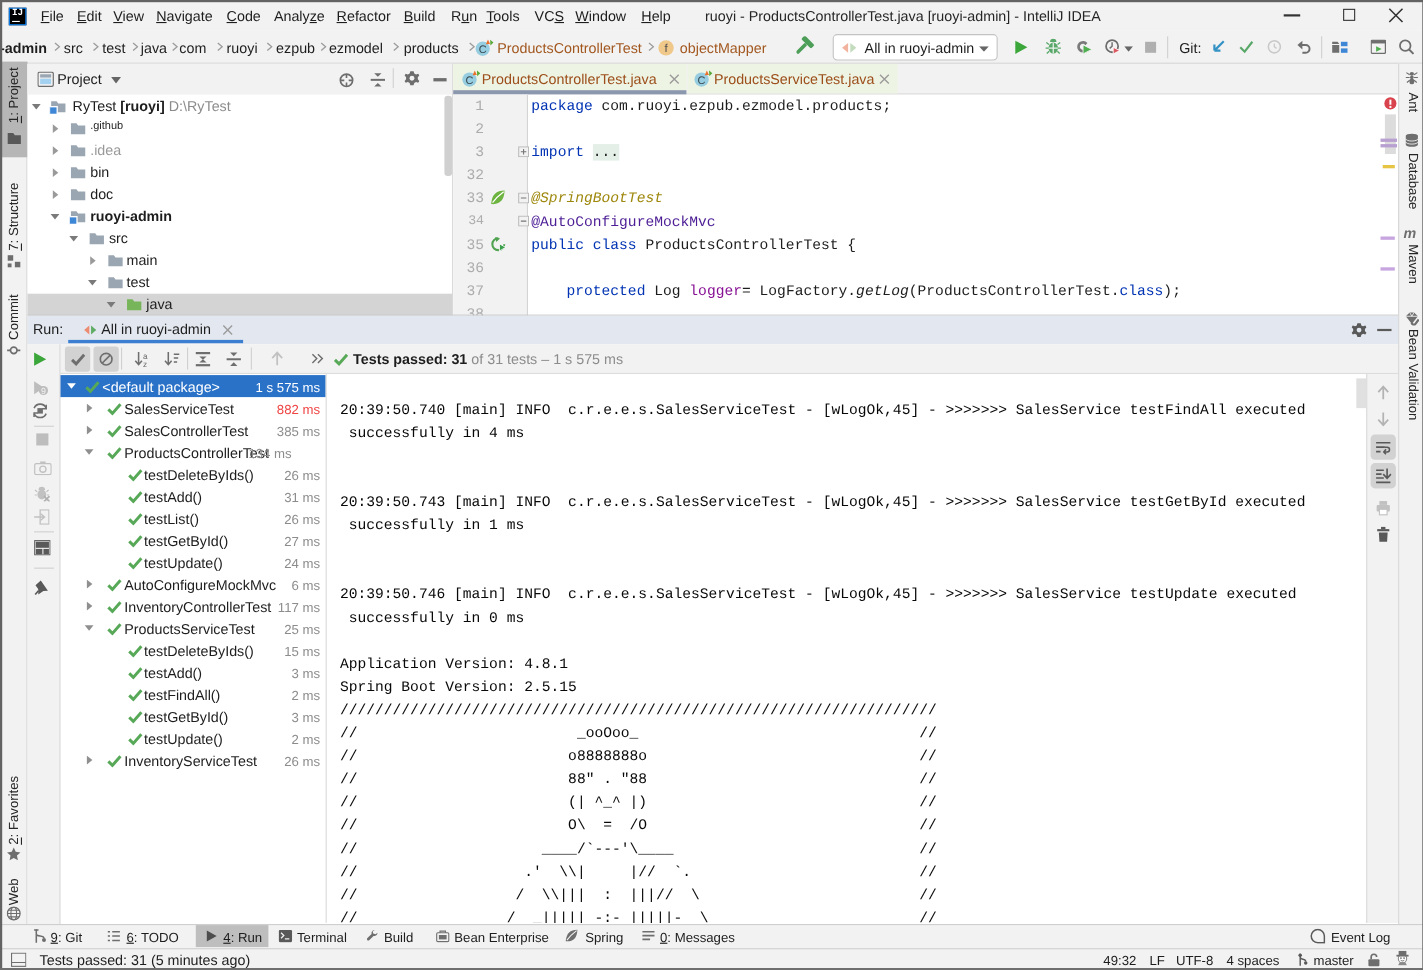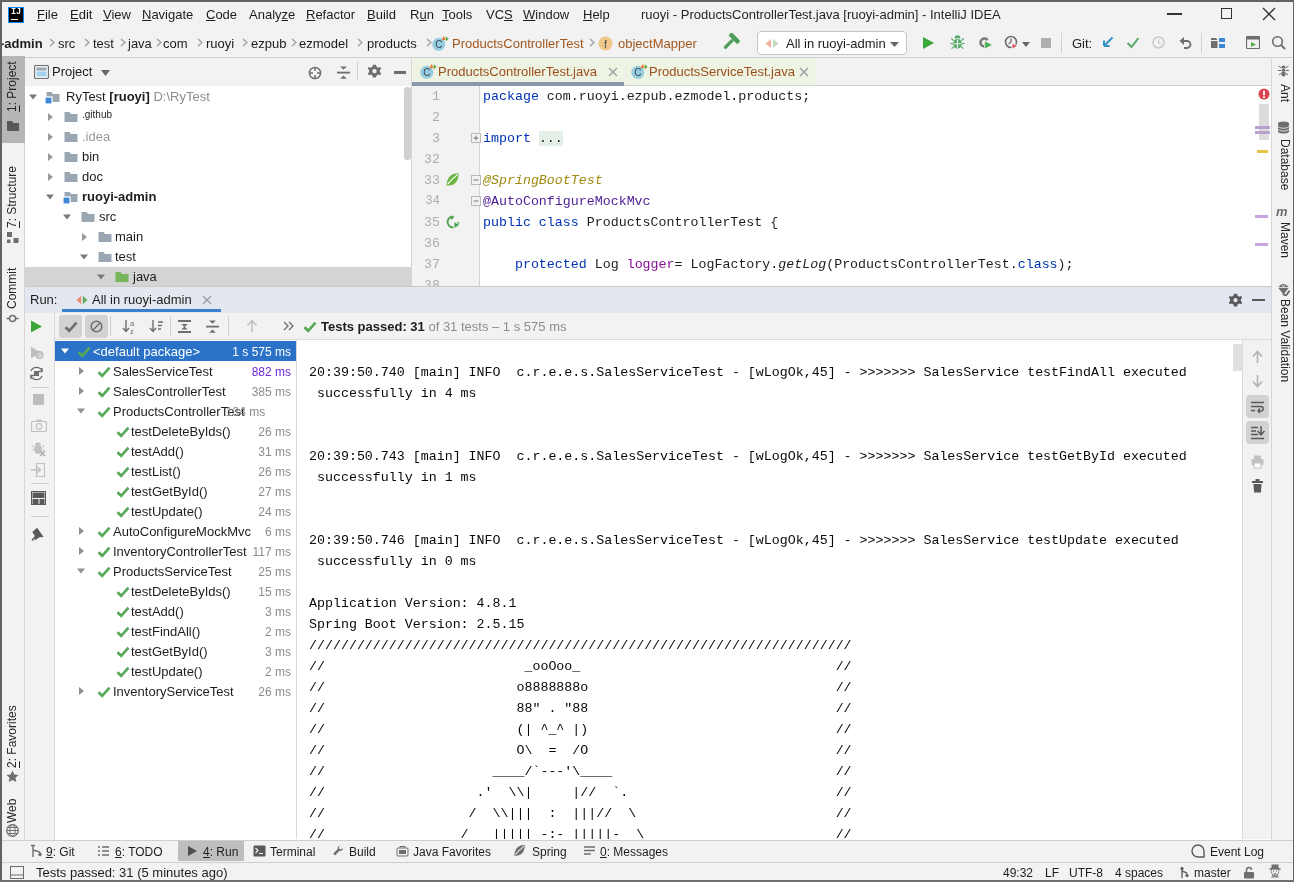--- a/index.html
+++ b/index.html
@@ -495,21 +495,21 @@
     </svg>
 <div class="abs" style="left:93px;top:344px;font-size:13px;color:#ffffff;white-space:nowrap;">&lt;default package&gt;</div>
 <div class="abs" style="left:200px;top:345px;width:91px;text-align:right;font-size:12px;color:#ffffff;">1 s 575 ms</div>
 <svg class="abs" style="left:76px;top:366px;" width="10" height="10">
       <path d="M3,1 L8,5 L3,9 Z" fill="#8f8f8f"></path>
     </svg>
 <svg class="abs" style="left:97px;top:365px;" width="14" height="13">
       <path d="M1.5,7.2 L5.2,10.8 L12.5,2.6" stroke="#57a857" stroke-width="2.7" fill="none"></path>
     </svg>
 <div class="abs" style="left:113px;top:364px;font-size:13px;color:#1d1d1d;white-space:nowrap;">SalesServiceTest</div>
-<div class="abs" style="left:200px;top:365px;width:91px;text-align:right;font-size:12px;color:#6d28d9;">882 ms</div>
+<div class="abs" style="left:200px;top:365px;width:91px;text-align:right;font-size:12px;color:#ef4444;">882 ms</div>
 <svg class="abs" style="left:76px;top:386px;" width="10" height="10">
       <path d="M3,1 L8,5 L3,9 Z" fill="#8f8f8f"></path>
     </svg>
 <svg class="abs" style="left:97px;top:385px;" width="14" height="13">
       <path d="M1.5,7.2 L5.2,10.8 L12.5,2.6" stroke="#57a857" stroke-width="2.7" fill="none"></path>
     </svg>
 <div class="abs" style="left:113px;top:384px;font-size:13px;color:#1d1d1d;white-space:nowrap;">SalesControllerTest</div>
 <div class="abs" style="left:200px;top:385px;width:91px;text-align:right;font-size:12px;color:#8c8c8c;">385 ms</div>
 <svg class="abs" style="left:76px;top:406px;" width="10" height="10">
       <path d="M1,2.5 L9,2.5 L5,7.5 Z" fill="#8f8f8f"></path>
@@ -678,21 +678,21 @@
 <div class="abs" style="left:270px;top:845px;font-size:12px;">Terminal</div>
 <svg class="abs" style="left:332px;top:844px;" width="13" height="13" viewBox="0 0 18 18">
       <path d="M12,2 a4,4 0 0 0 -4,5 L2.5,12.5 a1.8,1.8 0 0 0 2.5,2.5 L10.5,9.5 a4,4 0 0 0 5,-4 L13,7.5 L10,6.5 L9.5,3.5 Z" fill="#6e6e6e"></path>
     </svg>
 <div class="abs" style="left:349px;top:845px;font-size:12px;">Build</div>
 <svg class="abs" style="left:396px;top:845px;" width="13" height="12">
       <rect x="1" y="3" width="11" height="8" rx="1" stroke="#6e6e6e" fill="none"></rect>
       <path d="M4,3 V1.5 H9 V3" stroke="#6e6e6e" fill="none"></path>
       <rect x="3" y="5" width="7" height="4" fill="#6e6e6e"></rect>
     </svg>
-<div class="abs" style="left:413px;top:845px;font-size:12px;">Java Favorites</div>
+<div class="abs" style="left:413px;top:845px;font-size:12px;">Bean Enterprise</div>
 <svg class="abs" style="left:513px;top:844px;" width="13" height="13" viewBox="0 0 14 14">
       <path d="M12.8,1.2 C5.8,1.2 2,4.6 1.4,12.6 C9.4,13.4 12.6,8.4 12.8,1.2 Z" fill="#6e6e6e"></path>
       <path d="M2.6,11.4 C5.4,7.6 8.6,4.8 12,2.2" stroke="#f2f2f2" stroke-width="1.1" fill="none"></path>
     </svg>
 <div class="abs" style="left:532px;top:845px;font-size:12px;">Spring</div>
 <svg class="abs" style="left:583px;top:845px;" width="13" height="12">
       <path d="M1,2 H12 M1,5.5 H12 M1,9 H8" stroke="#6e6e6e" stroke-width="1.5"></path>
     </svg>
 <div class="abs" style="left:600px;top:845px;font-size:12px;"><span class="u">0</span>: Messages</div>
 <svg class="abs" style="left:1191px;top:844px;" width="14" height="14">

